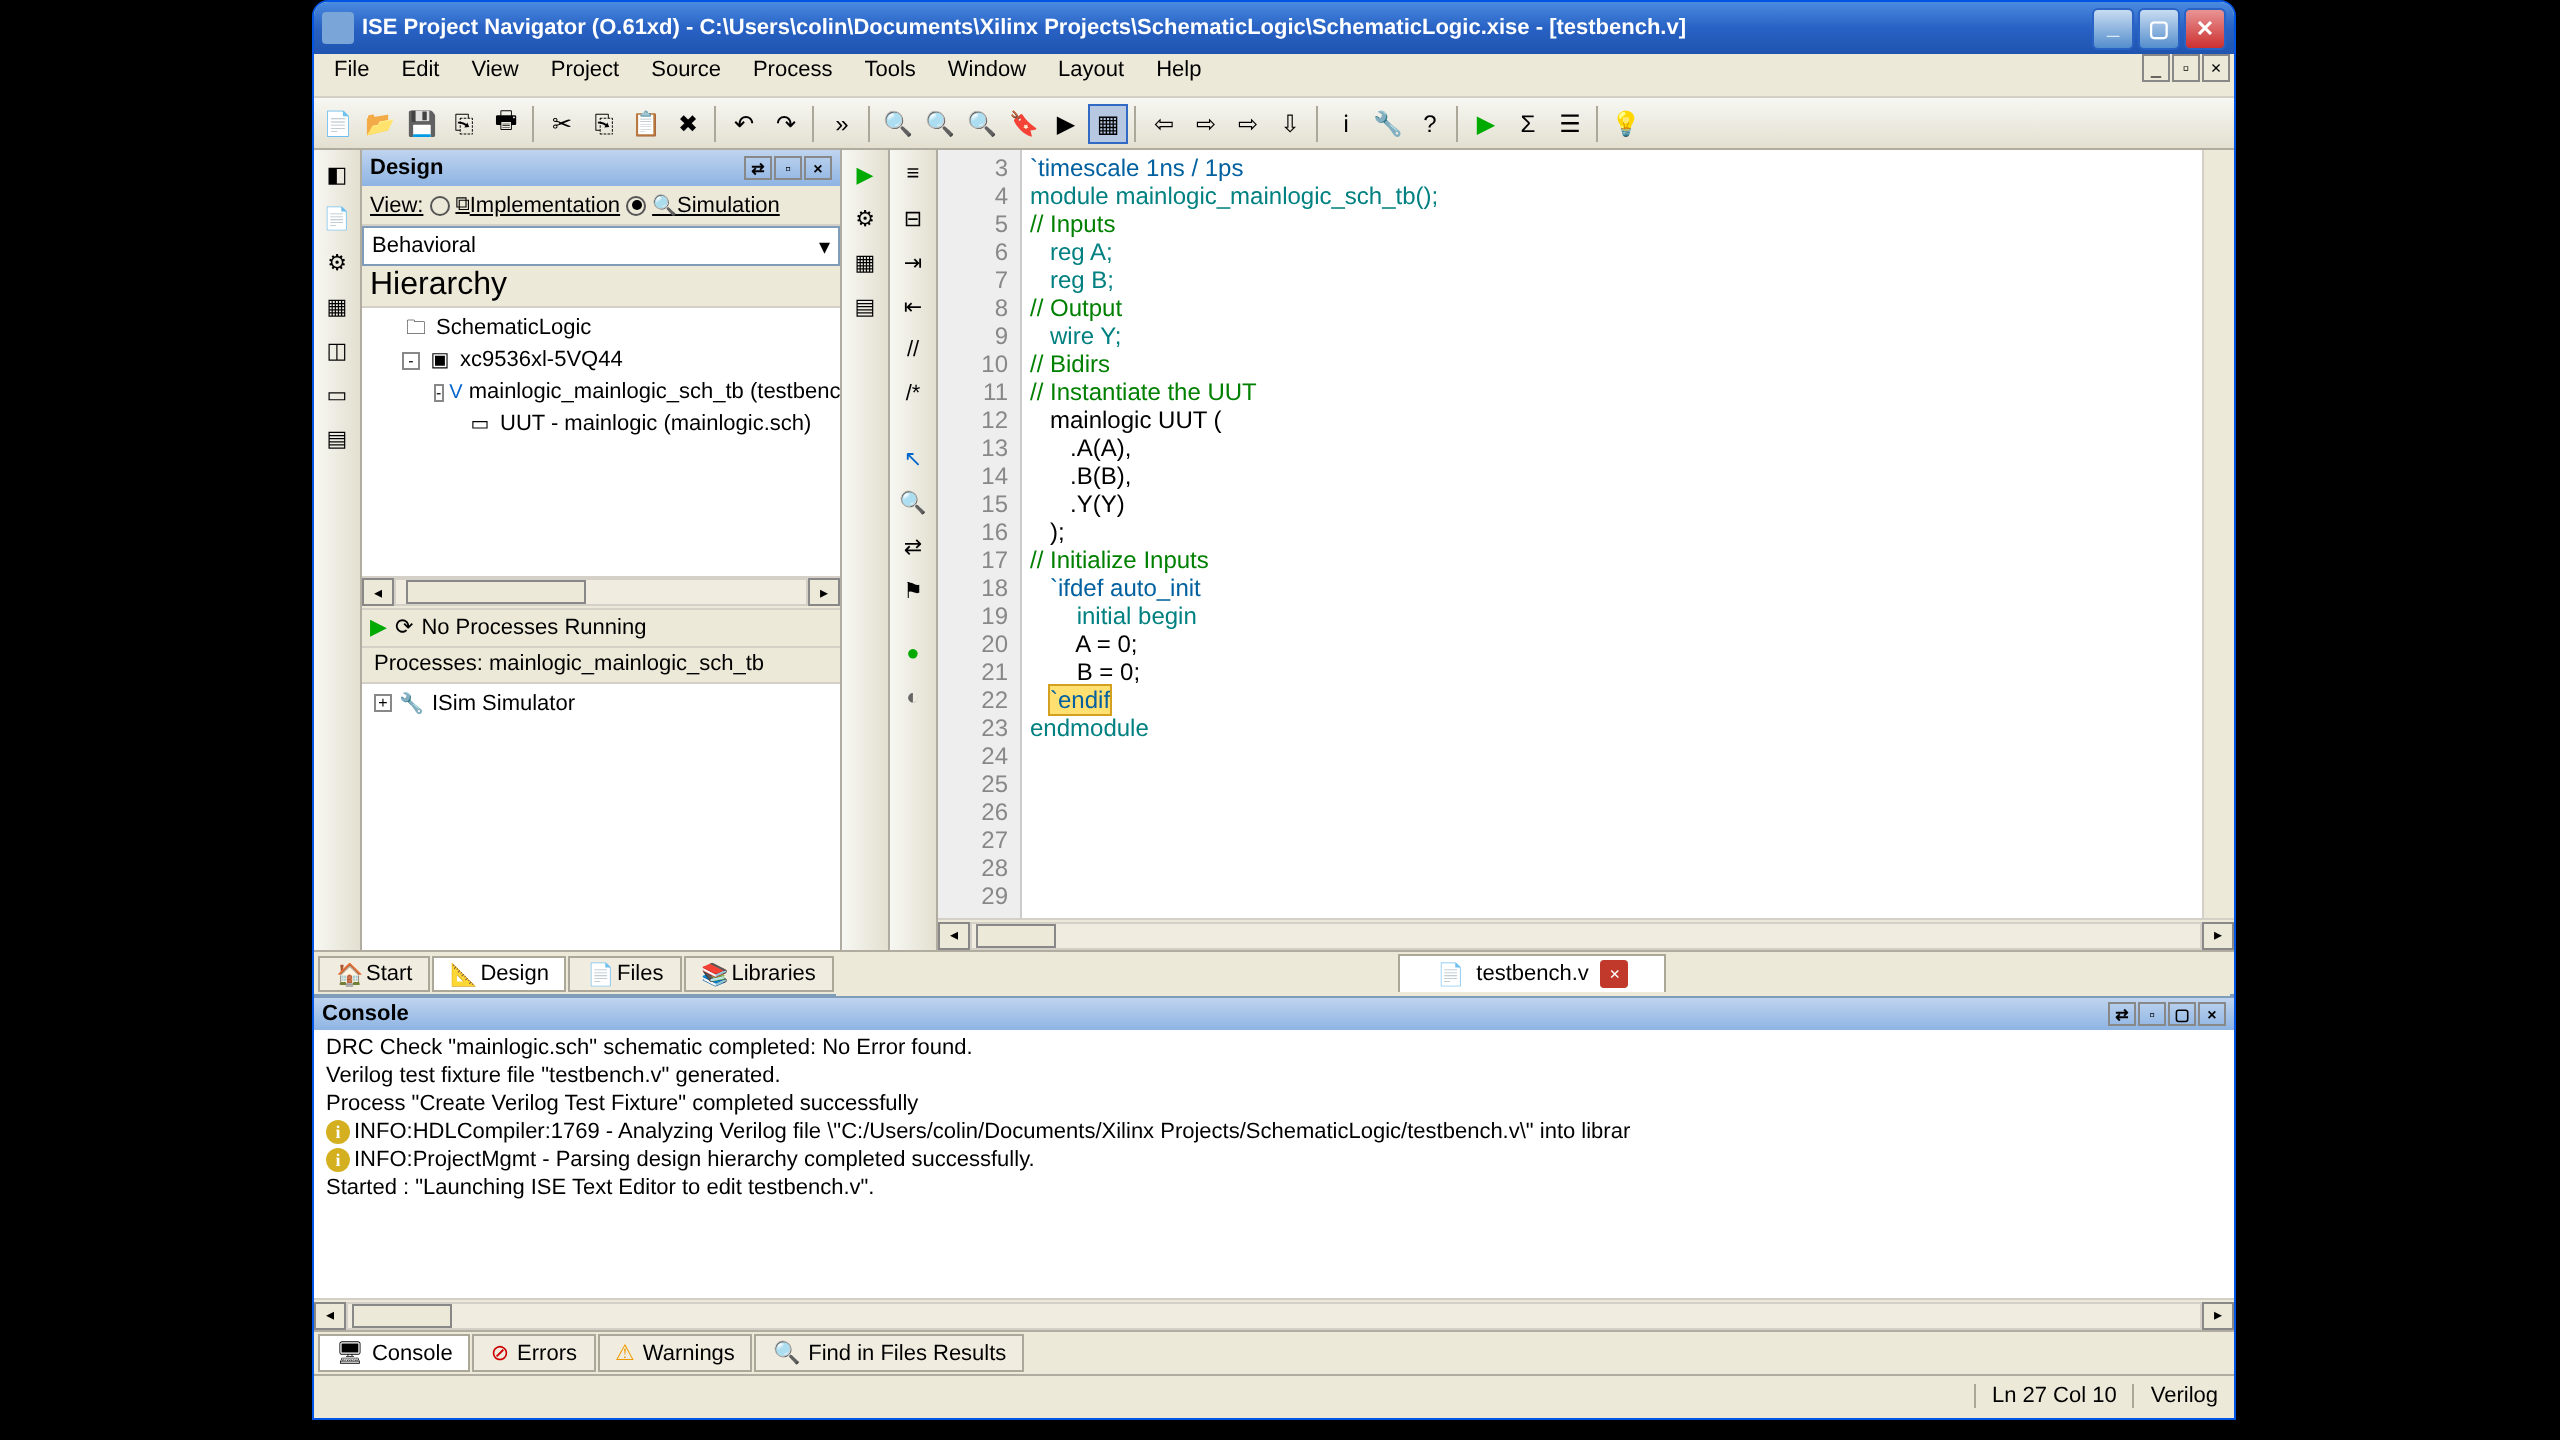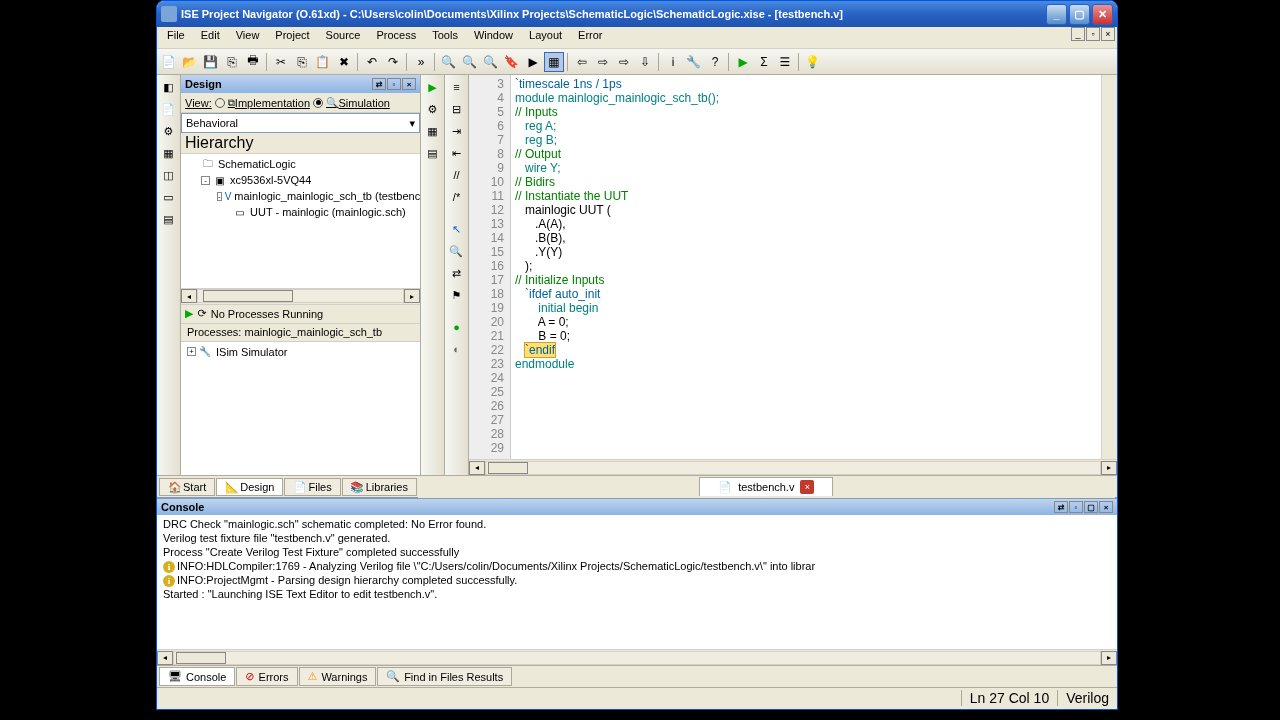--- a/index.html
+++ b/index.html
@@ -62,21 +62,21 @@
 .editor-tab { height: 22px; background: #ece9d8; display: flex; align-items: center; justify-content: center; border-top: 1px solid #b0ada0; position: relative; }
 .etab { padding: 2px 18px; font-size: 11px; background: #fff; border: 1px solid #aca899; border-bottom: none; display: flex; align-items: center; gap: 6px; }
 .etab-close { width: 14px; height: 14px; background: #c0392b; border-radius: 2px; color: #fff; font-size: 9px; display: flex; align-items: center; justify-content: center; cursor: pointer; }
 .console-panel { border-top: 2px solid #7f9db9; }
 .console-title { height: 16px; background: linear-gradient(#bfd4ef,#8eb4e3); font-size: 11px; padding: 1px 4px; font-weight: bold; display: flex; align-items: center; }
 .console-body { height: 134px; background: #fff; font-family: 'Courier New', monospace; font-size: 11px; padding: 2px 6px; overflow: hidden; white-space: pre-wrap; line-height: 14px; }
 .info-icon { display: inline-flex; width: 12px; height: 12px; background: #d4b020; border-radius: 50%; color: #fff; font-size: 9px; align-items: center; justify-content: center; margin-right: 2px; font-weight: bold; font-family: Tahoma; }
 .console-tabs { height: 22px; background: #ece9d8; display: flex; align-items: center; padding: 0 2px; border-top: 1px solid #b0ada0; }
 .ctab { padding: 2px 8px; font-size: 11px; border: 1px solid #aca899; background: #f0ede0; margin-right: 1px; display: flex; align-items: center; gap: 4px; cursor: pointer; }
 .ctab.active { background: #fff; }
-.status-bar { height: 20px; background: #ece9d8; border-top: 1px solid #b0ada0; display: flex; align-items: center; font-size: 14px; }
+.status-bar { height: 20px; background: #ece9d8; border-top: 1px solid #b0ada0; display: flex; align-items: center; font-size: 11px; }
 .status-seg { padding: 0 8px; border-left: 1px solid #aca899; }
 .status-seg.r { margin-left: auto; }
 </style>
 </head>
 <body>
 
 <div class="window">
   <div class="titlebar">
     <div class="title-icon"></div>
     <div class="title-text">ISE Project Navigator (O.61xd) - C:\Users\colin\Documents\Xilinx Projects\SchematicLogic\SchematicLogic.xise - [testbench.v]</div>
@@ -90,21 +90,21 @@
   <div class="menubar">
     <div class="menu-item">File</div>
     <div class="menu-item">Edit</div>
     <div class="menu-item">View</div>
     <div class="menu-item">Project</div>
     <div class="menu-item">Source</div>
     <div class="menu-item">Process</div>
     <div class="menu-item">Tools</div>
     <div class="menu-item">Window</div>
     <div class="menu-item">Layout</div>
-    <div class="menu-item">Error</div>
+    <div class="menu-item">Help</div>
     <div class="mdi-btns">
       <div class="mdi-btn">_</div>
       <div class="mdi-btn">▫</div>
       <div class="mdi-btn">×</div>
     </div>
   </div>
 
   <div class="toolbar">
     <div class="tb-btn">📄</div>
     <div class="tb-btn">📂</div>

